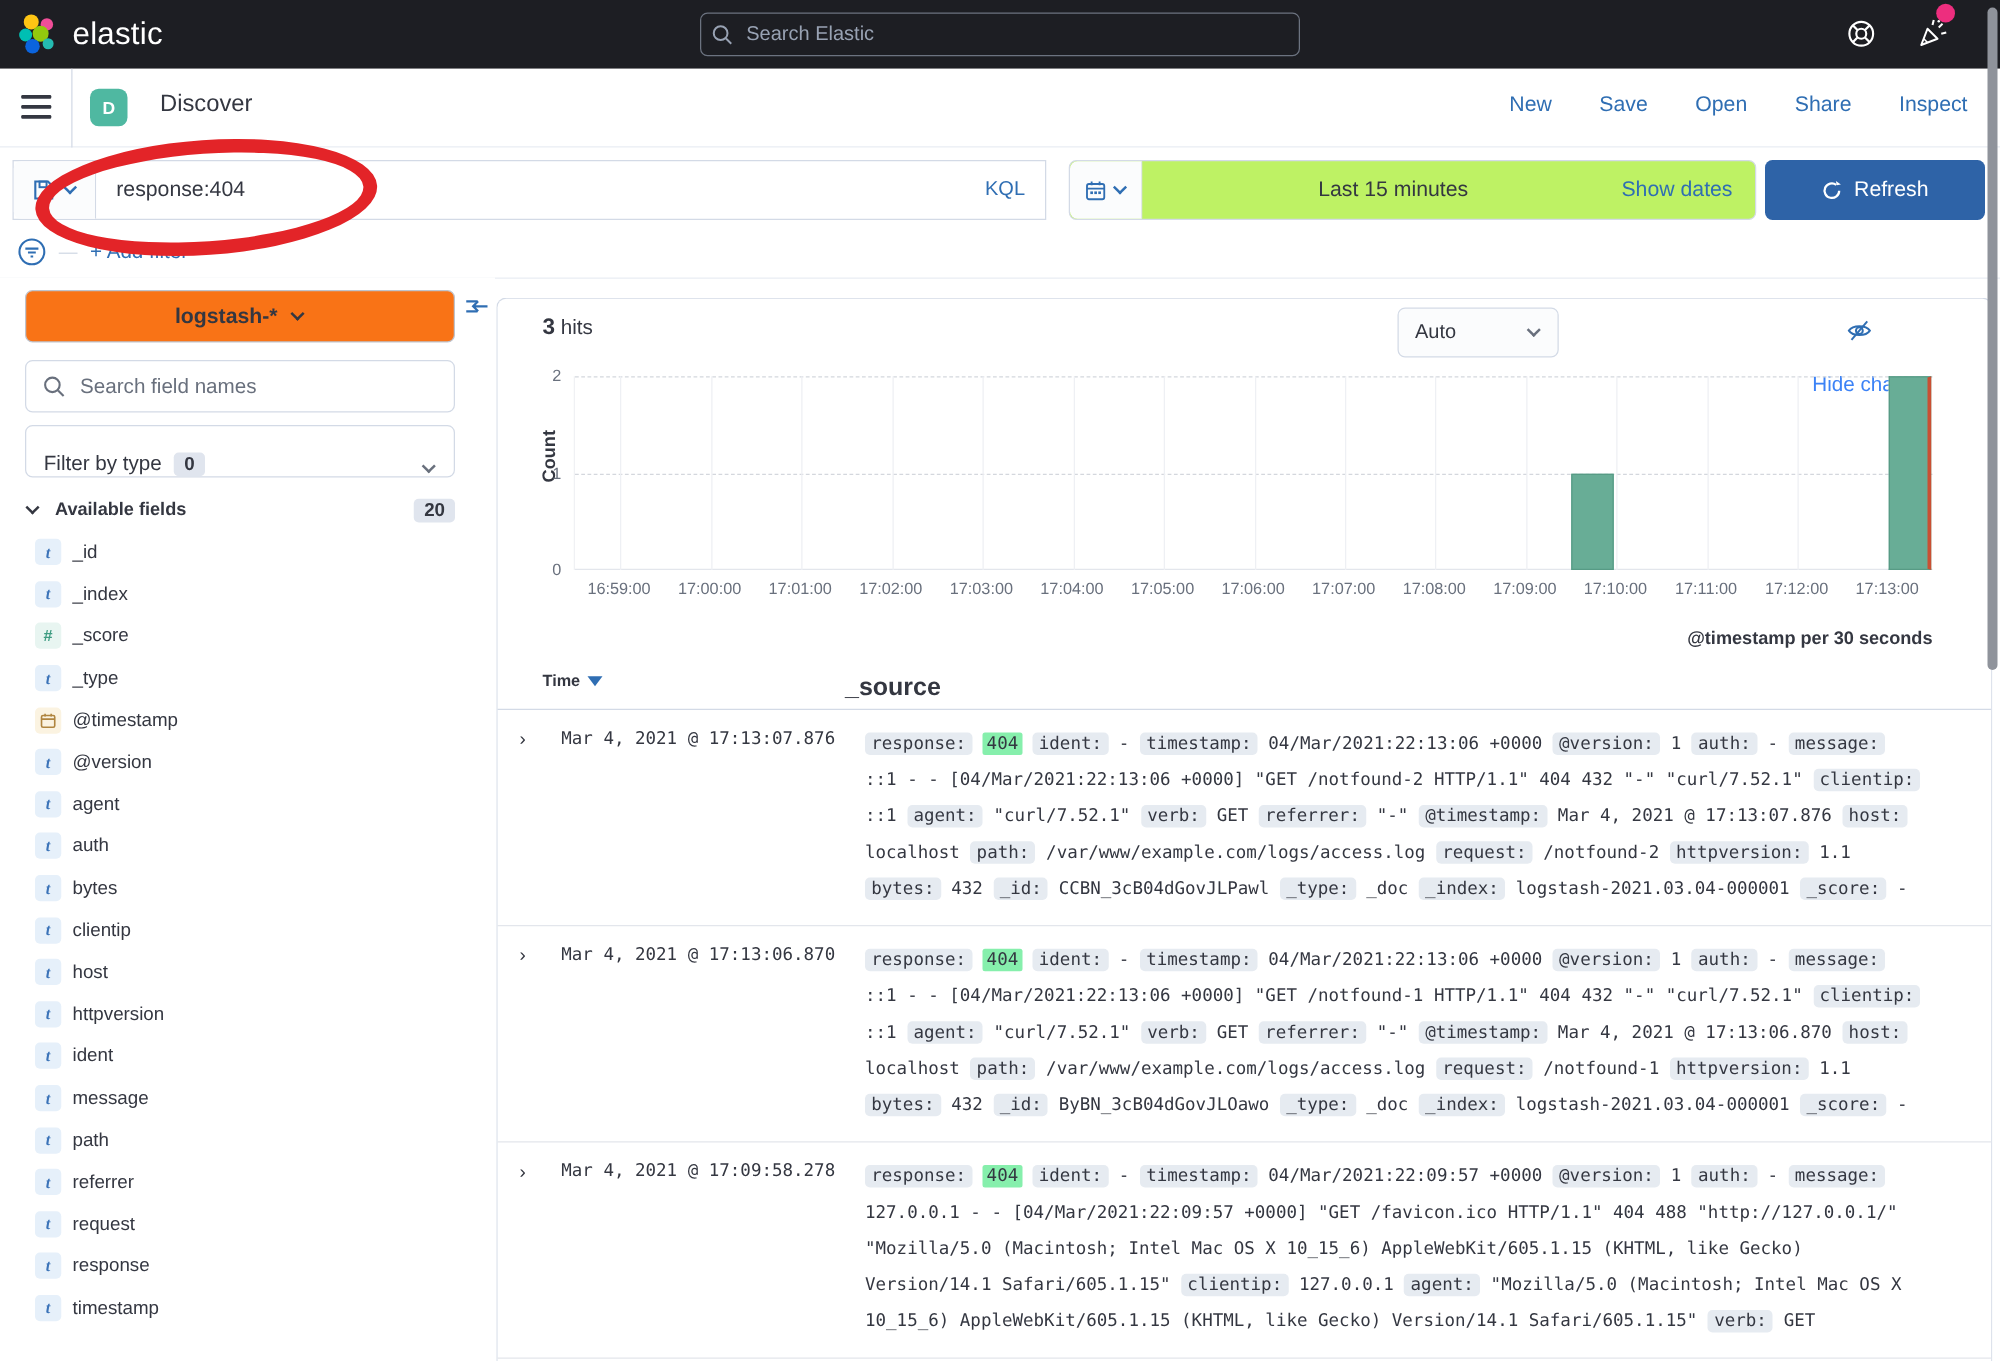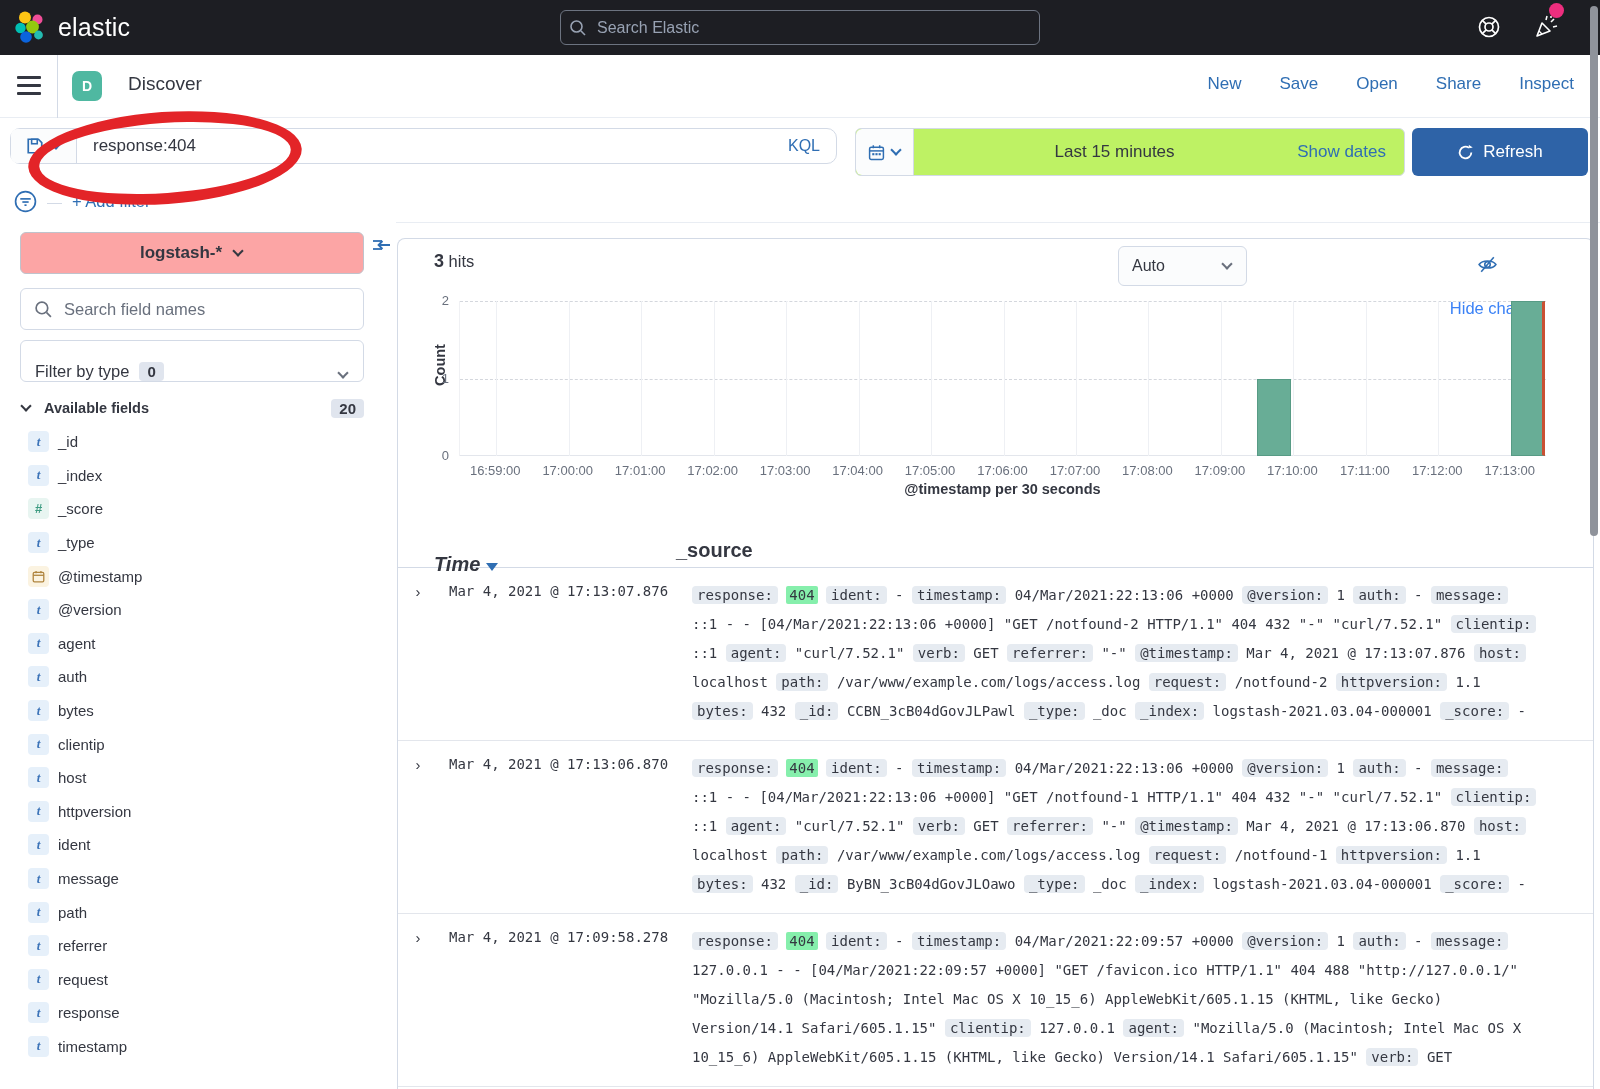--- a/index.html
+++ b/index.html
@@ -27,22 +27,22 @@
   .hamburger i { display:block; height:3px; background:#343741; border-radius:1px; margin-bottom:5px; }
   .nav-divider { position:absolute; left:57px; top:0; height:63px; border-left:1px solid #d3dae6; }
   .app-badge { position:absolute; left:72px; top:16px; width:30px; height:30px; border-radius:7px;
     background:#4fb8a1; color:#fff; font-weight:bold; font-size:14px; display:flex;
     align-items:center; justify-content:center; }
   .page-title { position:absolute; left:128px; top:18px; font-size:19px; font-weight:500; color:#343741; }
   .nav-actions { position:absolute; right:26px; top:19px; display:flex; gap:38px; font-size:17px; }
   .nav-link { color:#2f6eb3; cursor:pointer; }
 
   
-  .query-box { position:absolute; left:10px; top:128px; width:827px; height:36px; background:#fff;
-    border:1px solid #d3dae6; border-radius:10px; display:flex; align-items:center; }
+  .query-box { position:absolute; left:10px; top:128px; width:827px; height:48px; background:#fff;
+    border:1px solid #d3dae6; border-radius:0; display:flex; align-items:center; }
   .saved-query-btn { width:66px; height:100%; border-right:1px solid #d3dae6; display:flex;
     align-items:center; justify-content:center; gap:6px; cursor:pointer; background:#fbfcfd;
     border-radius:6px 0 0 6px; border-top:none;border-left:none;border-bottom:none; }
   .query-text { padding-left:16px; font-size:17px; color:#343741; flex:1; }
   .kql { padding-right:16px; font-size:16px; color:#2f6eb3; cursor:pointer; }
   .datepicker { position:absolute; left:855px; top:128px; width:550px; height:48px; background:#bef264;
     border:1px solid #d3dae6; border-radius:6px; display:flex; align-items:center;text-align:center; }
   .date-btn { width:58px; height:100%; border-right:1px solid #d3dae6; background:#fbfcfd;
     display:flex; align-items:center; justify-content:center; gap:5px; cursor:pointer;
     border-radius:6px 0 0 6px; border-top:none;border-left:none;border-bottom:none;}
@@ -55,21 +55,21 @@
   .filter-row { position:absolute; left:14px; top:186px; height:30px; display:flex;
     align-items:center; gap:10px; }
   .filter-dash { color:#d3dae6; font-size:15px; }
   .add-filter { color:#2f6eb3; font-size:16.5px; cursor:pointer; }
   .header-sep { position:absolute; left:0; top:222px; width:1600px; border-top:1px solid #e9edf3; }
 
   
   .sidebar { position:absolute; left:0; top:222px; width:396px; bottom:0; background:#fff; }
   .index-box { position:absolute; left:20px; top:10px; width:344px; height:42px;
     border:1px solid #bfc3cc; border-radius:6px; display:flex; align-items:center;
-    justify-content:center; gap:10px; cursor:pointer; background:#fca5a5; }
+    justify-content:center; gap:10px; cursor:pointer; background:#f97316; }
   .index-name { font-weight:bold; font-size:17px; }
   .collapse-btn { position:absolute; left:370px; top:12px; width:22px; height:22px; cursor:pointer; }
   .field-search { position:absolute; left:20px; top:66px; width:344px; height:42px;
     border:1px solid #d3dae6; border-radius:6px; display:flex; align-items:center; gap:11px;
     padding:0 13px; color:#69707d; font-size:16.5px; background:#fff; }
   .type-filter { position:absolute; left:20px; top:118px; width:344px; height:42px;
     border:1px solid #d3dae6; border-radius:6px; display:flex; align-items:flex-end; gap:10px;
     padding:0 14px; font-size:16.5px; cursor:pointer; background:#fff; }
   .count-badge { background:#e0e5ee; border-radius:4px; padding:1px 8px; font-size:15px;
     font-weight:600; color:#343741; }
@@ -106,27 +106,27 @@
     border-left:1px solid #f0f1f4; }
   .vgrid { position:absolute; top:0; bottom:0; width:1px; background:#eef0f4; }
   .hgrid { position:absolute; left:0; right:0; border-top:1px dashed #d4d7dd; }
   .baseline { position:absolute; left:0; right:0; bottom:0; border-top:1px solid #e3e6ec; }
   .bar { position:absolute; bottom:0; }
   .ylab { position:absolute; width:30px; text-align:right; font-size:13px; color:#69707d; }
   .count-label { position:absolute; left:2px; top:118px; font-size:14.5px; font-weight:bold;
     color:#343741; transform:rotate(-90deg); transform-origin:center; width:80px; text-align:center; }
   .xlab { position:absolute; top:224px; font-size:13px; color:#69707d; transform:translateX(-50%);
     white-space:nowrap; }
-  .axis-title { position:absolute; left:61px; top:242px; width:1087px; text-align:center;
+  .axis-title { position:absolute; left:61px; top:264px; width:1087px; text-align:right;
     font-size:14.5px; font-weight:bold; color:#343741; }
 
   
   .thead { position:absolute; left:0; top:294px; width:100%; height:35px;
     border-bottom:1px solid #d3dae6; }
-  .th-time { position:absolute; left:36px; top:20px; font-size:20px; font-weight:bold;font-style:italic; }
+  .th-time { position:absolute; left:36px; top:4px; font-size:13px; font-weight:bold; }
   .sort-tri { display:inline-block; width:0; height:0; border-left:6px solid transparent;
     border-right:6px solid transparent; border-top:8px solid #2f6eb3; margin-left:6px; }
   .th-source { position:absolute; left:278px; top:6px; font-size:20px; font-weight:bold; }
   .rows { position:absolute; left:0; top:329px; width:100%; }
   .doc-row { position:relative; border-bottom:1px solid #e3e6ec; padding:13px 55px 14px 278px; }
   .expand { position:absolute; left:10px; top:13px; width:20px; height:20px; color:#343741;
     font-size:15px; cursor:pointer; background:none; border:none; font-family:inherit; }
   .doc-time { position:absolute; left:35px; top:15px; font-size:14px; white-space:nowrap; }
   .doc-source { font-size:14px; line-height:29px; word-break:break-word; }
   .fld { background:#e6ebf1; border-radius:4px; padding:1px 5px; white-space:nowrap; }

